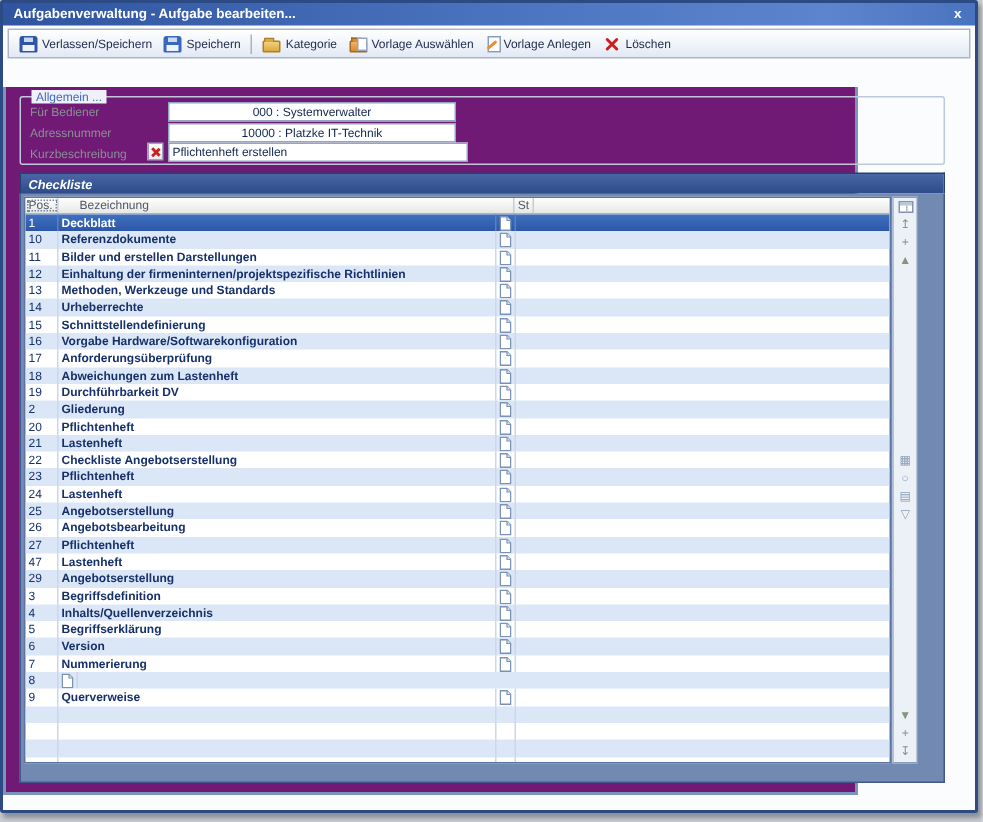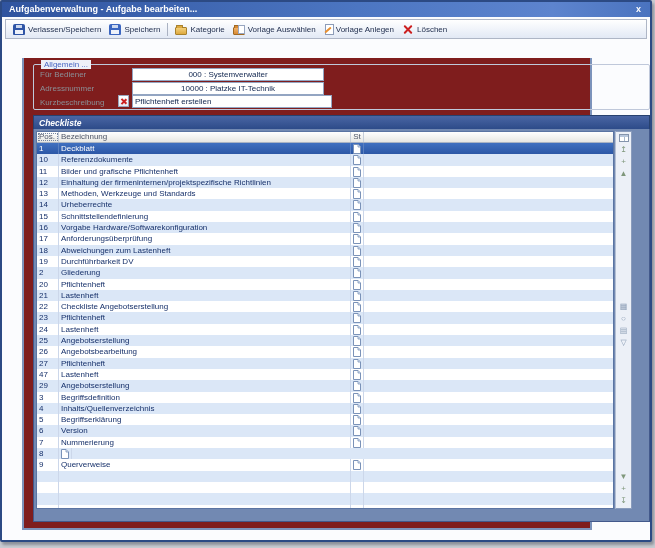--- a/index.html
+++ b/index.html
@@ -48,22 +48,22 @@
   .tabstrip { position:absolute; left:1px; right:1px; top:37px; height:21px;
     background:#7c93bb; display:flex; align-items:flex-end; padding-left:8px; }
   .tab { display:inline-block; height:15px; padding:0 6px; margin-right:1px;
     background:linear-gradient(#fdfdfb,#d6dce9); border:1px solid #6e82aa; border-bottom:none;
     border-radius:2px 2px 0 0; font-size:8px; color:#1c2a4a; line-height:15px; position:relative; }
   .tab span { display:block; }
   .tab span::first-letter { text-decoration:underline; }
   .tab.active { height:18px; line-height:18px; background:#f0f3f9; font-weight:normal; z-index:2; }
 
   
-  .content { position:absolute; left:20px; top:56px; width:570px; height:472px;
-    background:#7f1d1d; border:2px solid #7c93bb; border-top:none; }
+  .content { position:absolute; left:0; top:56px; width:570px; height:472px;
+    background:#701a75; border:2px solid #7c93bb; border-top:none; }
 
   
   .groupbox { position:absolute; left:9px; top:6px; width:617px; height:46px;
     border:1px solid #bfc8da; border-radius:2px; }
   .gb-legend { position:absolute; top:-5px; left:7px; background:#eef1f8; color:#4866c2;
     font-size:8px; padding:0 3px; }
   .f-label { position:absolute; left:6px; width:86px; font-size:8px; color:#8b8f96; }
   .f-input { position:absolute; left:98px; height:13px; background:#fff; border:1px solid #93a5c2;
     font-size:8px; color:#10254e; text-align:center; line-height:11px; }
   .f-clear { position:absolute; left:84px; width:11px; height:12px; background:linear-gradient(#ffffff,#e9e9f0);
@@ -78,30 +78,30 @@
     font-size:8.5px; font-weight:bold; font-style:italic; line-height:14px; padding:0 5px;
     border:1px solid #27416f; border-bottom:none; }
   .panel-body { position:absolute; top:14px; left:0; right:0; bottom:0;
     background:#7289b2; border:1px solid #43598b; border-top:none; }
   .grid { position:absolute; left:2px; top:2px; width:578px; height:378px; background:#fff;
     border:1px solid #5a74a2; overflow:hidden; font-size:8px; }
   .g-header { display:flex; height:11px; background:linear-gradient(#ffffff,#e7e7e3);
     border-bottom:1px solid #a9b3c4; color:#4e5668; }
   .g-header .hc { border-right:1px solid #c6cedb; padding:0 2px; line-height:10px; }
   .hc-pos { width:22px; outline:1px dotted #7585a0; outline-offset:-2px; }
-  .hc-name { width:292px; }
+  .hc-name { width:292px;margin-left:12px; }
   .hc-st { width:13px; text-align:center; padding:0 1px; }
   .hc-rest { flex:1; border-right:none !important; }
   .g-row { display:flex; height:11.3px; color:#16306a; }
   .g-row.alt { background:#dbe7f7; }
   .g-row.sel { background:linear-gradient(#4070c0,#2c57a6); color:#fff; }
   .g-row .c { border-right:1px solid #ccd7ea; padding:0 2px; line-height:11px;
     white-space:nowrap; overflow:hidden; }
   .g-row.sel .c { border-right-color:#5a80c0; }
-  .c-pos { width:22px; } .c-name { width:292px; } .c-st { width:13px; text-align:center; padding:0; }
+  .c-pos { width:22px; } .c-name { width:292px;font-weight:bold; } .c-st { width:13px; text-align:center; padding:0; }
   .c-rest { flex:1; border-right:none !important; }
   .doc { display:inline-block; margin-top:1px; }
 
   
   .strip { position:absolute; left:581px; top:2px; width:17px; height:378px;
     background:#ecf0f7; border:1px solid #8a9cbc; border-left:1px solid #b4c0d4; }
   .si-group { position:absolute; left:0; right:0; display:flex; flex-direction:column;
     align-items:center; gap:3px; }
   .si-top { top:13px; } .si-mid { top:170px; } .si-bot { top:340px; }
   .si { font-size:8px; line-height:9px; color:#7f977b; cursor:default; }
@@ -191,21 +191,21 @@
     <span class="c c-pos">10</span>
     <span class="c c-name">Referenzdokumente</span>
     <span class="c c-st"><svg class="doc" width="8" height="10" viewBox="0 0 8 10">
                     <path d="M0.5 0.5 h4.5 l2.5 2.5 v6.5 h-7 z" fill="#ffffff" stroke="#7a92b8" stroke-width="1"></path>
                     <path d="M5 0.5 v2.5 h2.5" fill="#dce6f4" stroke="#7a92b8" stroke-width="0.8"></path>
                   </svg></span>
     <span class="c c-rest"></span>
   </div>
               <div class="g-row">
     <span class="c c-pos">11</span>
-    <span class="c c-name">Bilder und grafische Pflichtenheft</span>
+    <span class="c c-name">Bilder und erstellen Darstellungen</span>
     <span class="c c-st"><svg class="doc" width="8" height="10" viewBox="0 0 8 10">
                     <path d="M0.5 0.5 h4.5 l2.5 2.5 v6.5 h-7 z" fill="#ffffff" stroke="#7a92b8" stroke-width="1"></path>
                     <path d="M5 0.5 v2.5 h2.5" fill="#dce6f4" stroke="#7a92b8" stroke-width="0.8"></path>
                   </svg></span>
     <span class="c c-rest"></span>
   </div>
               <div class="g-row alt">
     <span class="c c-pos">12</span>
     <span class="c c-name">Einhaltung der firmeninternen/projektspezifische Richtlinien</span>
     <span class="c c-st"><svg class="doc" width="8" height="10" viewBox="0 0 8 10">

